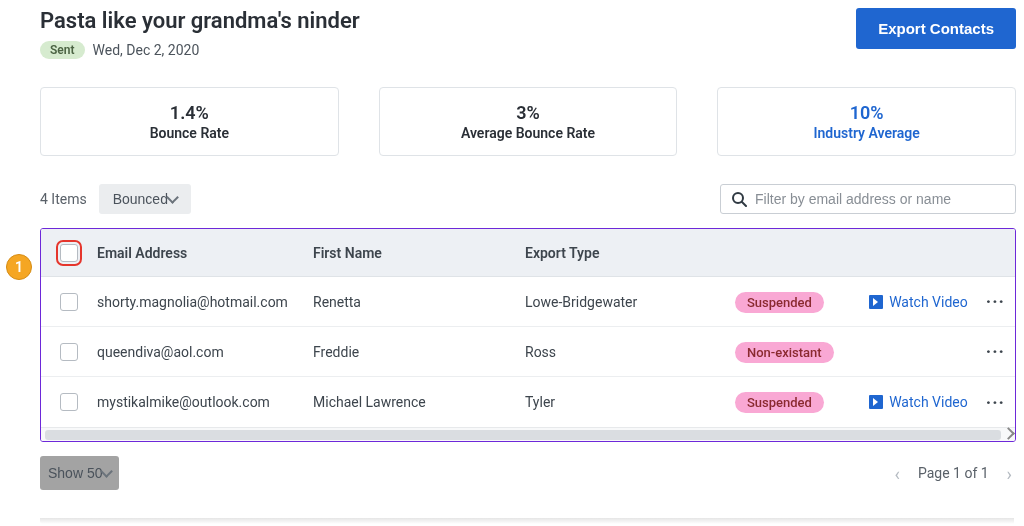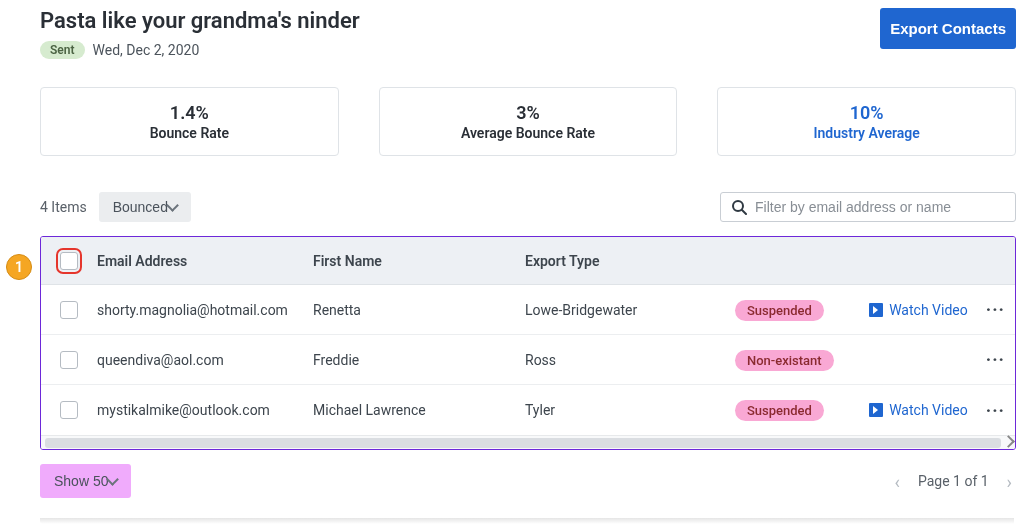--- a/index.html
+++ b/index.html
@@ -54,21 +54,21 @@
     font-size: 14px;
     color: #4c545c;
   }
   .btn-primary {
     background: #1f66d0;
     color: #fff;
     border: none;
     border-radius: 3px;
     font-size: 15px;
     font-weight: 600;
-    padding: 12px 10px;
+    padding: 12px 22px;
     cursor: pointer;
   }
   
   .stats-row {
     display: flex;
     gap: 40px;
     margin-top: 28px;
   }
   .stat-card {
     flex: 1;
@@ -89,21 +89,21 @@
     margin-top: 2px;
   }
   .stat-link .stat-value,
   .stat-link .stat-label {
     color: #1f66d0;
   }
   
   .toolbar {
     display: flex;
     justify-content: space-between;
-    margin-top: 36px;
+    margin-top: 28px;
     gap: 12px;
   }
   .toolbar-left { display: flex; align-items: center; gap: 10px; }
   .item-count {
     font-size: 14px;
     color: #5a6169;
     margin-right: 2px;
   }
   .chip {
     background: #ebedef;
@@ -228,23 +228,23 @@
     color:#888;
   }
   
   .footer {
     display: flex;
     justify-content: space-between;
     align-items: center;
     margin-top: 14px;
   }
   .page-size {
-    background:#f0abfc; border:none; border-radius:3px;
+    background:#a3a3a3; border:none; border-radius:3px;
     font-size:14px; color:#4a525b; cursor:pointer;
-    padding: 9px 14px;
+    padding: 9px 8px;
     display:inline-flex; align-items:center; 
   }
   .pager {
     display:flex; align-items:center; gap:14px;
     font-size:14px; color:#5a6169;
   }
   .pager-btn {
     color:#b5bbc2; font-size:18px; cursor:pointer; padding:4px;
   }
   

